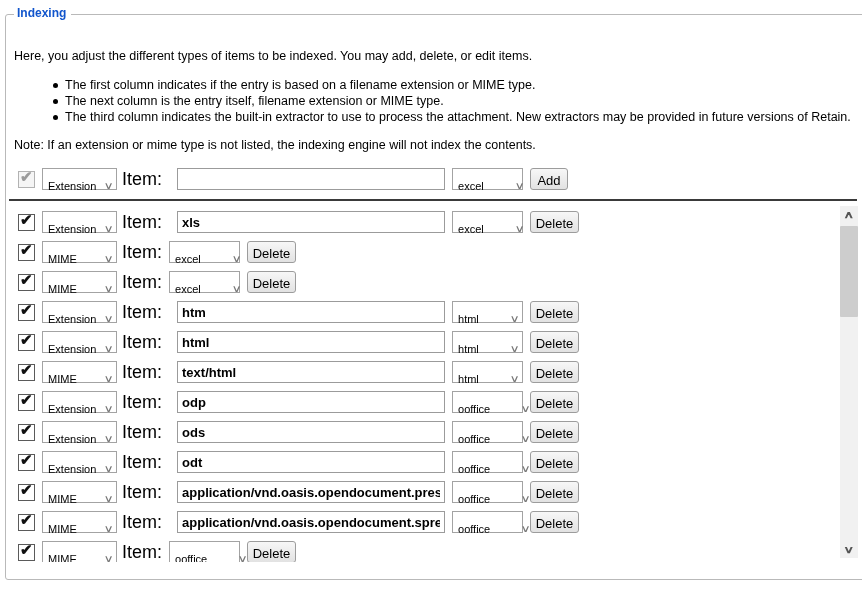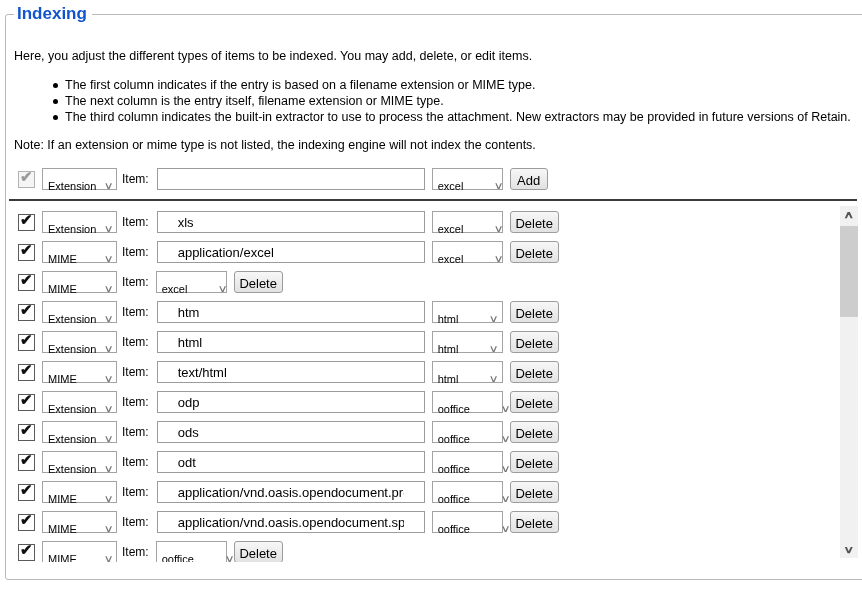--- a/index.html
+++ b/index.html
@@ -2,21 +2,21 @@
 <html><head>
 <meta charset="utf-8">
 <style>
   * { box-sizing: border-box; margin: 0; padding: 0; }
   html, body { width: 862px; height: 590px; overflow: hidden; background: #ffffff;
     font-family: "Liberation Sans", sans-serif; color: #000; }
 
   .fieldset { position: relative; margin: 14px 0 0 5px; width: 870px;
     border: 1px solid #b9b9b9; border-radius: 3px; padding: 2px 0 17px 2px; background: #fff; }
   .legend { position: absolute; top: -9px; left: 8px; background: #fff; padding: 0 5px 0 3px;
-    color: #1155cc; font-weight: bold; font-size: 17px; line-height: 15px; }
+    color: #1155cc; font-weight: bold; font-size: 12px; line-height: 15px; }
 
   .intro { margin: 32px 0 0 6px; font-size: 12.5px; line-height: 15px; }
   .bullets { list-style: none; margin: 13px 0 0 0; }
   .bullets li { position: relative; padding-left: 57px; font-size: 12.5px; line-height: 16px; }
   .bullets li::before { content: ""; position: absolute; left: 45px; top: 6px;
     width: 5px; height: 5px; border-radius: 50%; background: #000; }
   .note { margin: 13px 0 0 6px; font-size: 12.5px; line-height: 15px; }
 
   .ctl-row { display: flex; align-items: center; height: 22px; }
   .add-row { margin-top: 15px; }
@@ -28,24 +28,24 @@
   .cb.disabled { border-color: #b2b2b2; background: #f5f5f5; }
   .cb.disabled .check { color: #9a9a9a; }
 
   .fsel { height: 22px; border: 1px solid #a3a3a3; background: #fff; display: flex;
     align-items: center; justify-content: space-between; padding: 14px 4px 0 5px;
     font-size: 11px; flex: 0 0 auto; }
   .fsel .chev { color: #777; font-size: 10px; line-height: 10px; transform: scaleX(1.4); }
   .sel-type { width: 75px; margin-left: 7px; }
   .sel-ext  { width: 71px; margin-left: 7px; gap: 32px; }
 
-  .item-label { margin-left: 5px; font-size: 12px; flex: 0 0 auto; }
-  .item-input { width: 268px; height: 22px; margin-left: 8px; border: 1px solid #9b9b9b;
-    padding: 2px 20px; font-size: 13px; font-family: "Liberation Sans", sans-serif;
-    flex: 0 0 auto; border-radius: 0; outline: none; }
+  .item-label { margin-left: 5px; font-size: 18px; flex: 0 0 auto; }
+  .item-input { width: 268px; height: 22px; margin-left: 15px; border: 1px solid #9b9b9b;
+    padding: 2px 4px; font-size: 13px; font-family: "Liberation Sans", sans-serif;
+    flex: 0 0 auto; border-radius: 0; outline: none; font-weight: bold; }
 
   .btn { height: 22px; margin-left: 7px; border: 1px solid #9c9c9c; border-radius: 3px;
     background: linear-gradient(#f7f7f7, #e2e2e2); font-size: 13px; color: #000;
     font-family: "Liberation Sans", sans-serif; flex: 0 0 auto; padding: 4px; }
   .btn-add { width: 38px; }
   .btn-delete { width: 49px; }
 
   .separator { margin: 9px 0 0 1px; width: 848px; border: 0; border-top: 2px solid #3a3a3a; }
 
   .list-area { position: relative; margin-top: 5px; width: 850px; height: 356px; overflow: hidden; }
@@ -118,21 +118,20 @@
 
   <div class="ctl-row">
     <div class="cb">
       <span class="check">✔</span>
     </div>
     <div class="fsel sel-type">
       <span>MIME</span>
       <span class="chev">∨</span>
     </div>
     <span class="item-label">Item:</span>
-    <input class="item-input" type="text" value="application/excel" style="">
     <div class="fsel sel-ext">
       <span>excel</span>
       <span class="chev">∨</span>
     </div>
     <button class="btn btn-delete">Delete</button>
   </div>
 
   <div class="ctl-row">
     <div class="cb">
       <span class="check">✔</span>

